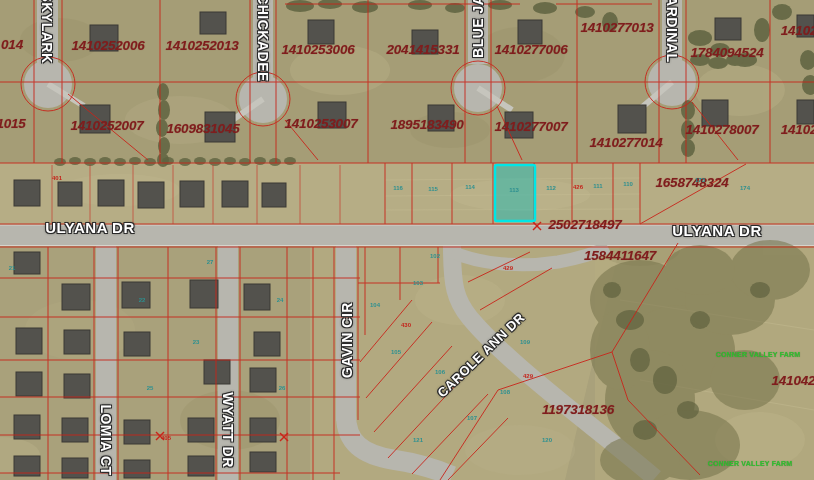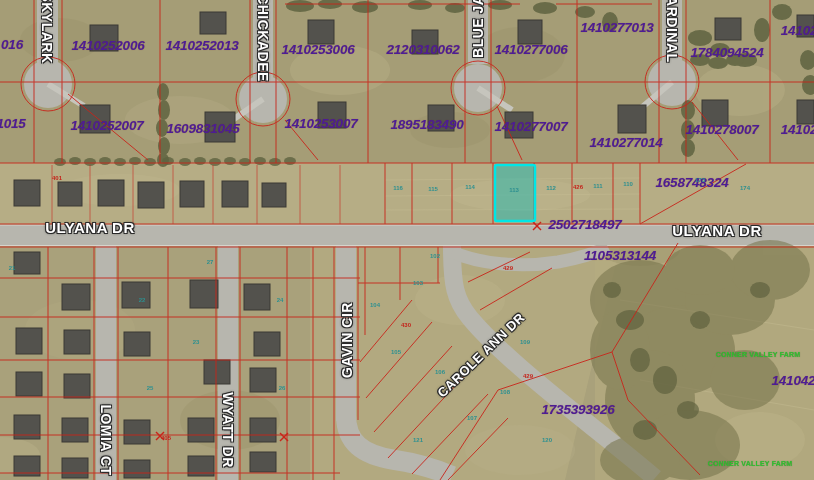--- a/index.html
+++ b/index.html
@@ -1,20 +1,20 @@
 <!DOCTYPE html>
 <html><head>
 <meta charset="utf-8">
 <style>
   html,body{margin:0;padding:0;background:#222;}
   #map{position:relative;width:814px;height:480px;overflow:hidden;background:#a89f78;font-family:"Liberation Sans",sans-serif;cursor:crosshair;}
   #map svg{position:absolute;left:0;top:0;}
   #labels{position:absolute;left:0;top:0;width:100%;height:100%;}
   .lbl{position:absolute;white-space:nowrap;transform:translate(-50%,-50%);line-height:1;}
-  .parcel{color:#4c1d95;font-weight:bold;font-style:italic;font-size:13.5px;letter-spacing:-0.2px;text-shadow:0 0 1px rgba(130,10,0,.35);}
+  .parcel{color:#7f1d1d;font-weight:bold;font-style:italic;font-size:13.5px;letter-spacing:-0.2px;text-shadow:0 0 1px rgba(130,10,0,.35);}
   .street{color:#ffffff;font-weight:bold;font-size:14px;letter-spacing:.5px;
     text-shadow:-1px -1px 0 #2a2a2a,1px -1px 0 #2a2a2a,-1px 1px 0 #2a2a2a,1px 1px 0 #2a2a2a,0 0 3px #111;}
   .green{color:#2ec22e;font-weight:bold;font-size:7px;letter-spacing:.2px;text-shadow:0 0 1px rgba(0,60,0,.5);}
   .tiny{font-weight:bold;font-size:6px;}
 </style>
 </head>
 <body>
 
 <div id="map">
   <svg width="814" height="480" viewBox="0 0 814 480">
@@ -280,42 +280,42 @@
       <line x1="280" y1="433" x2="288" y2="441"></line>
         <line x1="288" y1="433" x2="280" y2="441"></line>
       <line x1="533" y1="222" x2="541" y2="230"></line>
         <line x1="541" y1="222" x2="533" y2="230"></line>
     </g>
 
     <rect id="selected-parcel" x="495" y="165" width="40" height="56" rx="2" fill="rgba(0,185,185,0.42)" stroke="#00e6e6" stroke-width="2.5"></rect>
   </svg>
 
   <div id="labels">
-      <span class="lbl parcel" style="left: 12px; top: 45px; transform: translate(-50%, -50%) rotate(0deg);">016</span>
+      <span class="lbl parcel" style="left: 12px; top: 45px; transform: translate(-50%, -50%) rotate(0deg);">014</span>
       <span class="lbl parcel" style="left: 108px; top: 46px; transform: translate(-50%, -50%) rotate(0deg);">1410252006</span>
       <span class="lbl parcel" style="left: 202px; top: 46px; transform: translate(-50%, -50%) rotate(0deg); text-align: center;">1410252013</span>
       <span class="lbl parcel" style="left: 318px; top: 50px; transform: translate(-50%, -50%) rotate(0deg);">1410253006</span>
-      <span class="lbl parcel" style="left: 423px; top: 50px; transform: translate(-50%, -50%) rotate(0deg);">2120310062</span>
+      <span class="lbl parcel" style="left: 423px; top: 50px; transform: translate(-50%, -50%) rotate(0deg);">2041415331</span>
       <span class="lbl parcel" style="left: 531px; top: 50px; transform: translate(-50%, -50%) rotate(0deg);">1410277006</span>
       <span class="lbl parcel" style="left: 617px; top: 28px; transform: translate(-50%, -50%) rotate(0deg);">1410277013</span>
       <span class="lbl parcel" style="left: 727px; top: 53px; transform: translate(-50%, -50%) rotate(0deg);">1784094524</span>
       <span class="lbl parcel" style="left: 799px; top: 31px; transform: translate(-50%, -50%) rotate(0deg);">14102</span>
       <span class="lbl parcel" style="left: 11px; top: 124px; transform: translate(-50%, -50%) rotate(0deg);">1015</span>
       <span class="lbl parcel" style="left: 107px; top: 126px; transform: translate(-50%, -50%) rotate(0deg);">1410252007</span>
       <span class="lbl parcel" style="left: 203px; top: 129px; transform: translate(-50%, -50%) rotate(0deg);">1609831045</span>
       <span class="lbl parcel" style="left: 321px; top: 124px; transform: translate(-50%, -50%) rotate(0deg);">1410253007</span>
       <span class="lbl parcel" style="left: 427px; top: 125px; transform: translate(-50%, -50%) rotate(0deg);">1895183490</span>
       <span class="lbl parcel" style="left: 531px; top: 127px; transform: translate(-50%, -50%) rotate(0deg);">1410277007</span>
       <span class="lbl parcel" style="left: 626px; top: 143px; transform: translate(-50%, -50%) rotate(0deg);">1410277014</span>
       <span class="lbl parcel" style="left: 722px; top: 130px; transform: translate(-50%, -50%) rotate(0deg);">1410278007</span>
       <span class="lbl parcel" style="left: 799px; top: 130px; transform: translate(-50%, -50%) rotate(0deg);">14102</span>
       <span class="lbl parcel" style="left: 692px; top: 183px; transform: translate(-50%, -50%) rotate(0deg);">1658748324</span>
       <span class="lbl parcel" style="left: 585px; top: 225px; transform: translate(-50%, -50%) rotate(0deg);">2502718497</span>
-      <span class="lbl parcel" style="left: 620px; top: 256px; transform: translate(-50%, -50%) rotate(0deg);">1105313144</span>
-      <span class="lbl parcel" style="left: 578px; top: 410px; transform: translate(-50%, -50%) rotate(0deg);">1735393926</span>
+      <span class="lbl parcel" style="left: 620px; top: 256px; transform: translate(-50%, -50%) rotate(0deg);">1584411647</span>
+      <span class="lbl parcel" style="left: 578px; top: 410px; transform: translate(-50%, -50%) rotate(0deg);">1197318136</span>
       <span class="lbl parcel" style="left: 808px; top: 381px; transform: translate(-50%, -50%) rotate(0deg);">1410427002</span>
       <span class="lbl street" style="left: 47px; top: 28px; transform: translate(-50%, -50%) rotate(90deg);">SKYLARK</span>
       <span class="lbl street" style="left: 263px; top: 38px; transform: translate(-50%, -50%) rotate(90deg);">CHICKADEE</span>
       <span class="lbl street" style="left: 478px; top: 22px; transform: translate(-50%, -50%) rotate(-90deg);">BLUE JAY</span>
       <span class="lbl street" style="left: 672px; top: 24px; transform: translate(-50%, -50%) rotate(90deg);">CARDINAL</span>
       <span class="lbl street" style="left: 90px; top: 227px; transform: translate(-50%, -50%) rotate(0deg); font-size: 15px;">ULYANA DR</span>
       <span class="lbl street" style="left: 717px; top: 230px; transform: translate(-50%, -50%) rotate(0deg); font-size: 15px;">ULYANA DR</span>
       <span class="lbl street" style="left: 347px; top: 340px; transform: translate(-50%, -50%) rotate(-90deg);">GAVIN CIR</span>
       <span class="lbl street" style="left: 481px; top: 355px; transform: translate(-50%, -50%) rotate(-44deg); font-size: 13px;">CAROLE ANN DR</span>
       <span class="lbl street" style="left: 228px; top: 430px; transform: translate(-50%, -50%) rotate(90deg);">WYATT DR</span>

